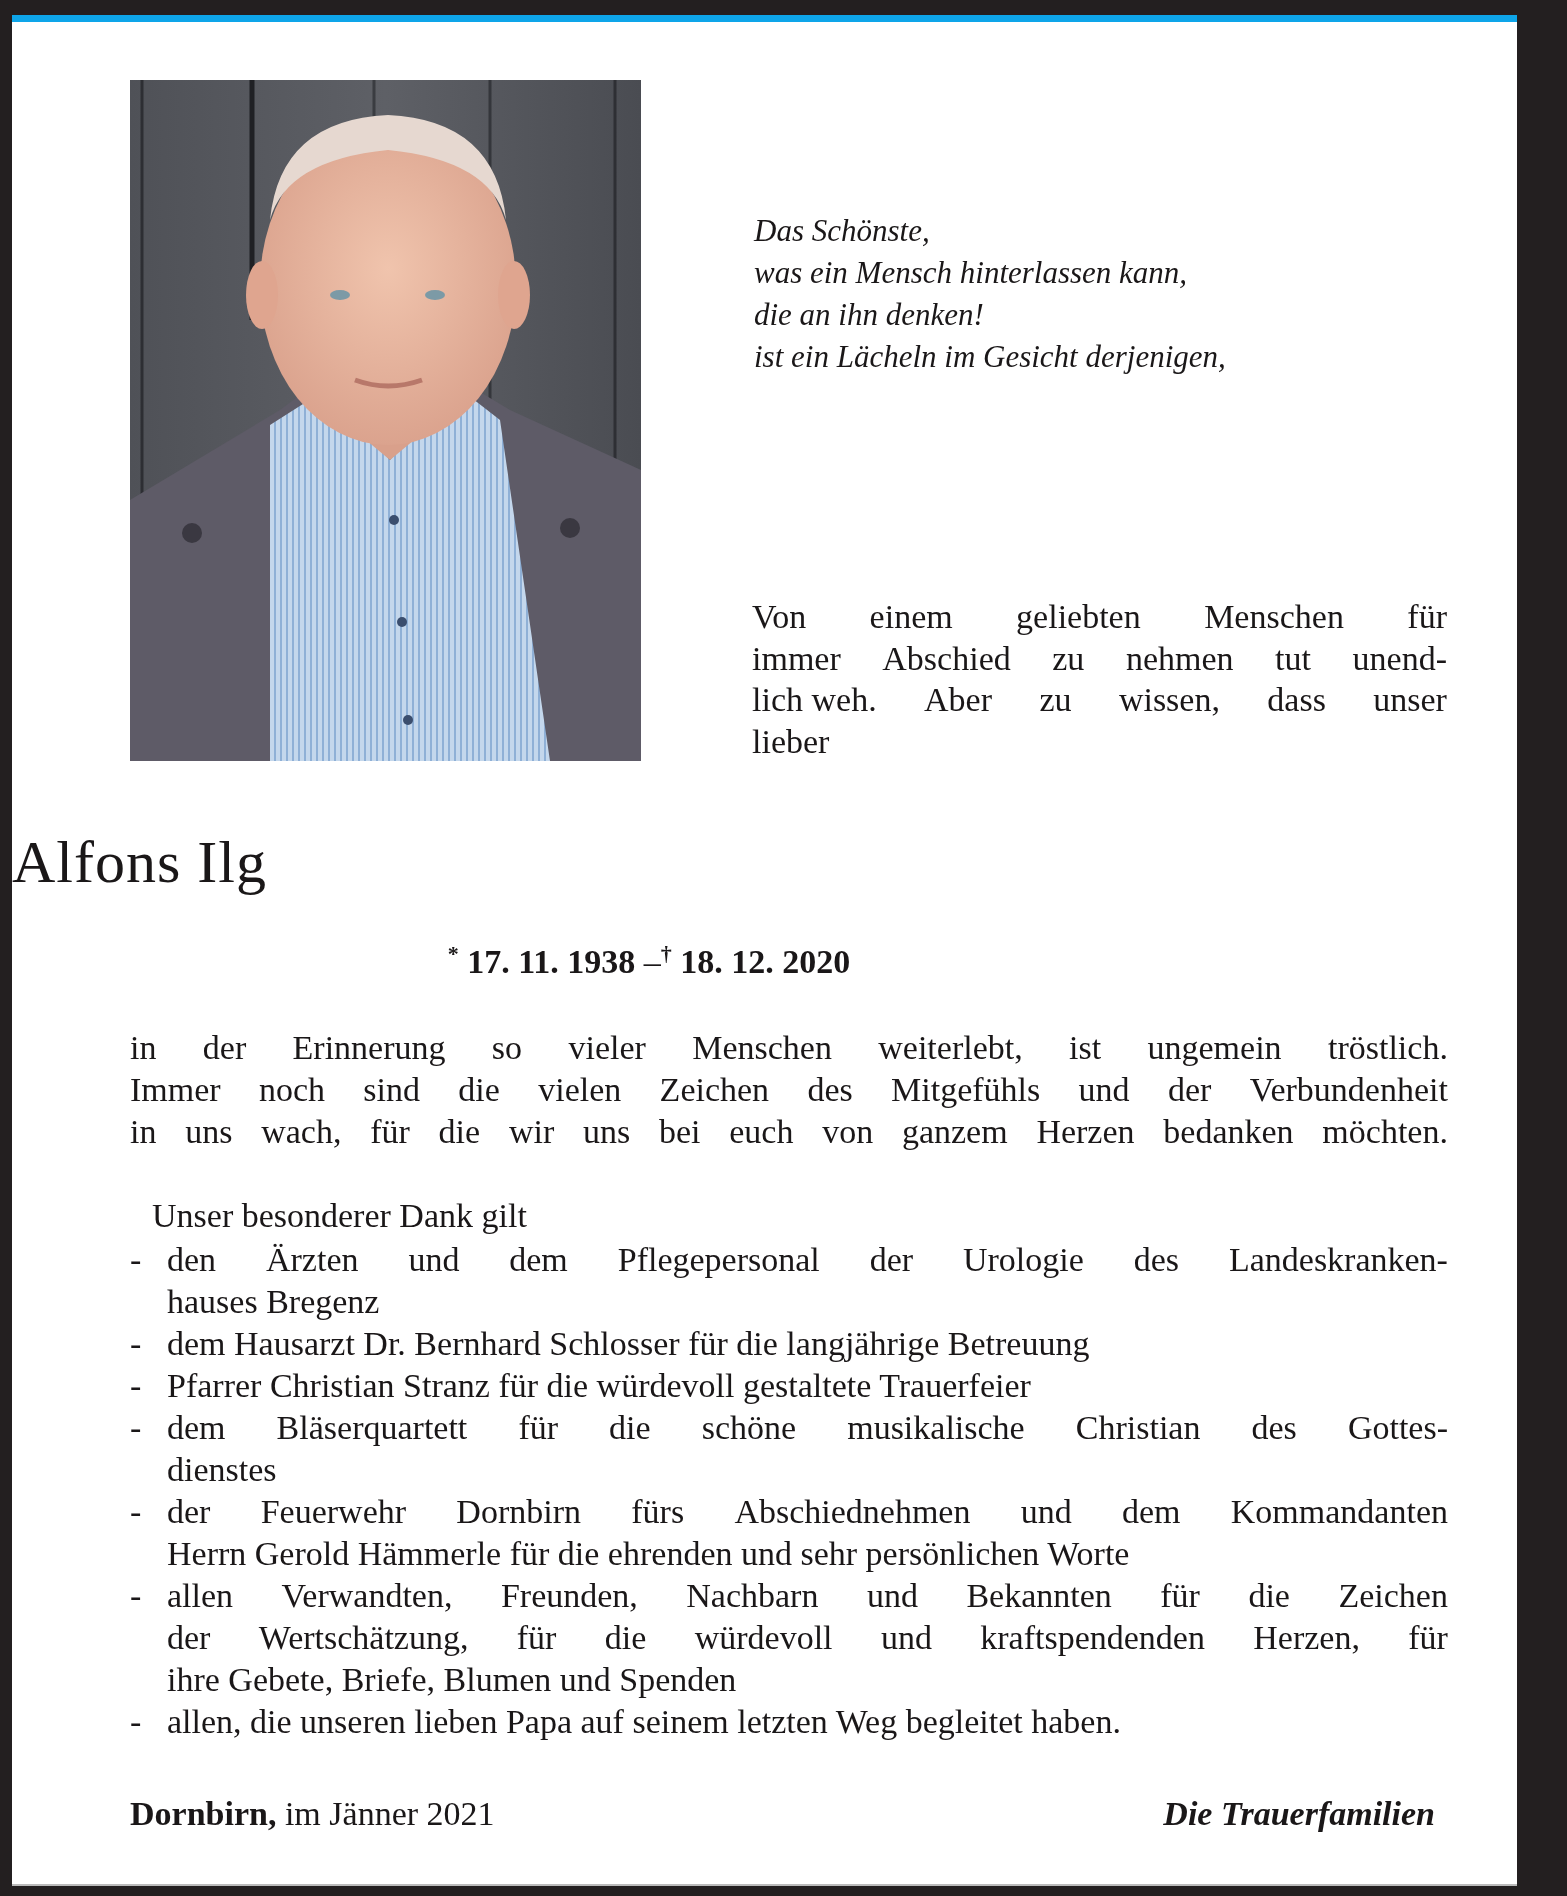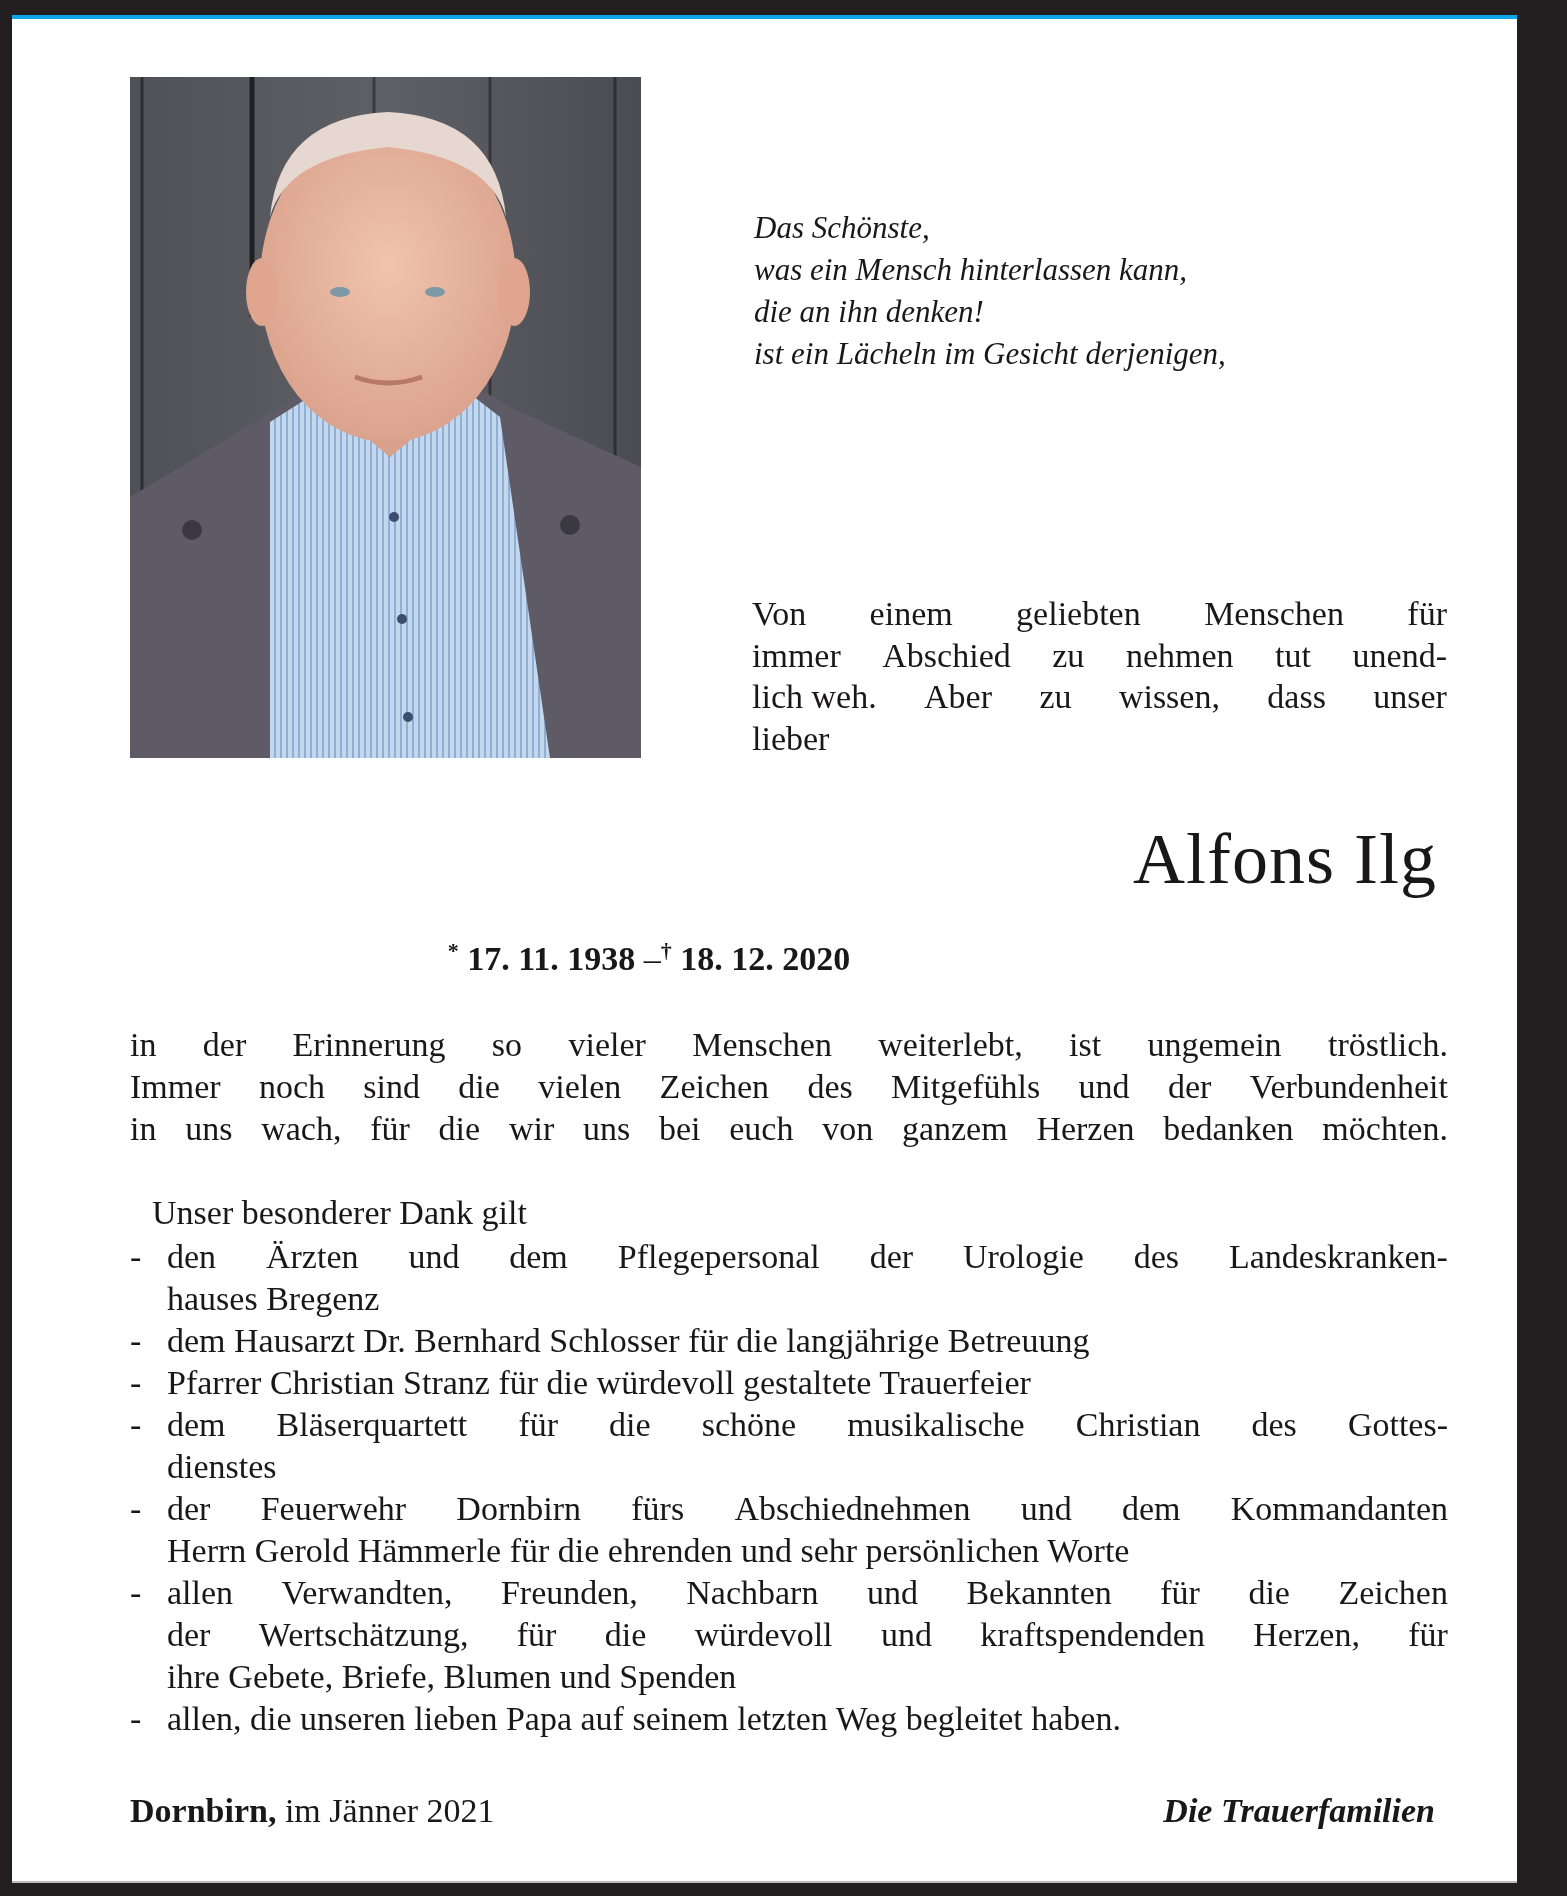--- a/index.html
+++ b/index.html
@@ -2,39 +2,39 @@
 <html><head>
 <meta charset="utf-8">
 <style>
   html, body { margin: 0; padding: 0; }
   body {
     width: 1567px; height: 1896px; background: #231f20; position: relative; overflow: hidden;
     font-family: "Liberation Serif", "DejaVu Serif", serif; color: #1a1718;
   }
   .card {
     position: absolute; left: 12px; top: 15px; width: 1505px; height: 1862px;
-    background: #ffffff; border-top: 4px solid #0ea5e9; border-bottom: 2px solid #bbbbbb;
+    background: #ffffff; border-top: 7px solid #0ea5e9; border-bottom: 2px solid #bbbbbb;
   }
   .photo {
     position: absolute; left: 118px; top: 58px; width: 511px; height: 681px; overflow: hidden;
   }
   .photo svg { display: block; }
   .quote {
     position: absolute; left: 742px; top: 188px; font-style: italic; font-size: 31px; line-height: 42px;
     color: #1a1718;
   }
   .quote div { white-space: nowrap; }
   .intro {
     position: absolute; left: 740px; top: 574px; width: 695px; font-size: 34px; line-height: 41.5px;
     text-align: justify;
   }
   .intro div { white-space: nowrap; }
   .intro .j { display: flex; justify-content: space-between; }
   .name {
-    position: absolute; left: 0; width: 1425px; top: 790px; text-align: right; font-size: 72px; line-height: 100px;
+    position: absolute; left: 0; width: 1425px; top: 790px; text-align: left; font-size: 60px; line-height: 100px;
     letter-spacing: 1px;
   }
   .dates {
     position: absolute; left: 0; width: 1274px; top: 912px; text-align: center; font-size: 34px; font-weight: bold;
     line-height: 40px;
   }
   .dates sup { font-size: 22px; vertical-align: 12px; }
   .body-text {
     position: absolute; left: 118px; top: 1005px; width: 1318px; font-size: 34px; line-height: 42px;
   }

